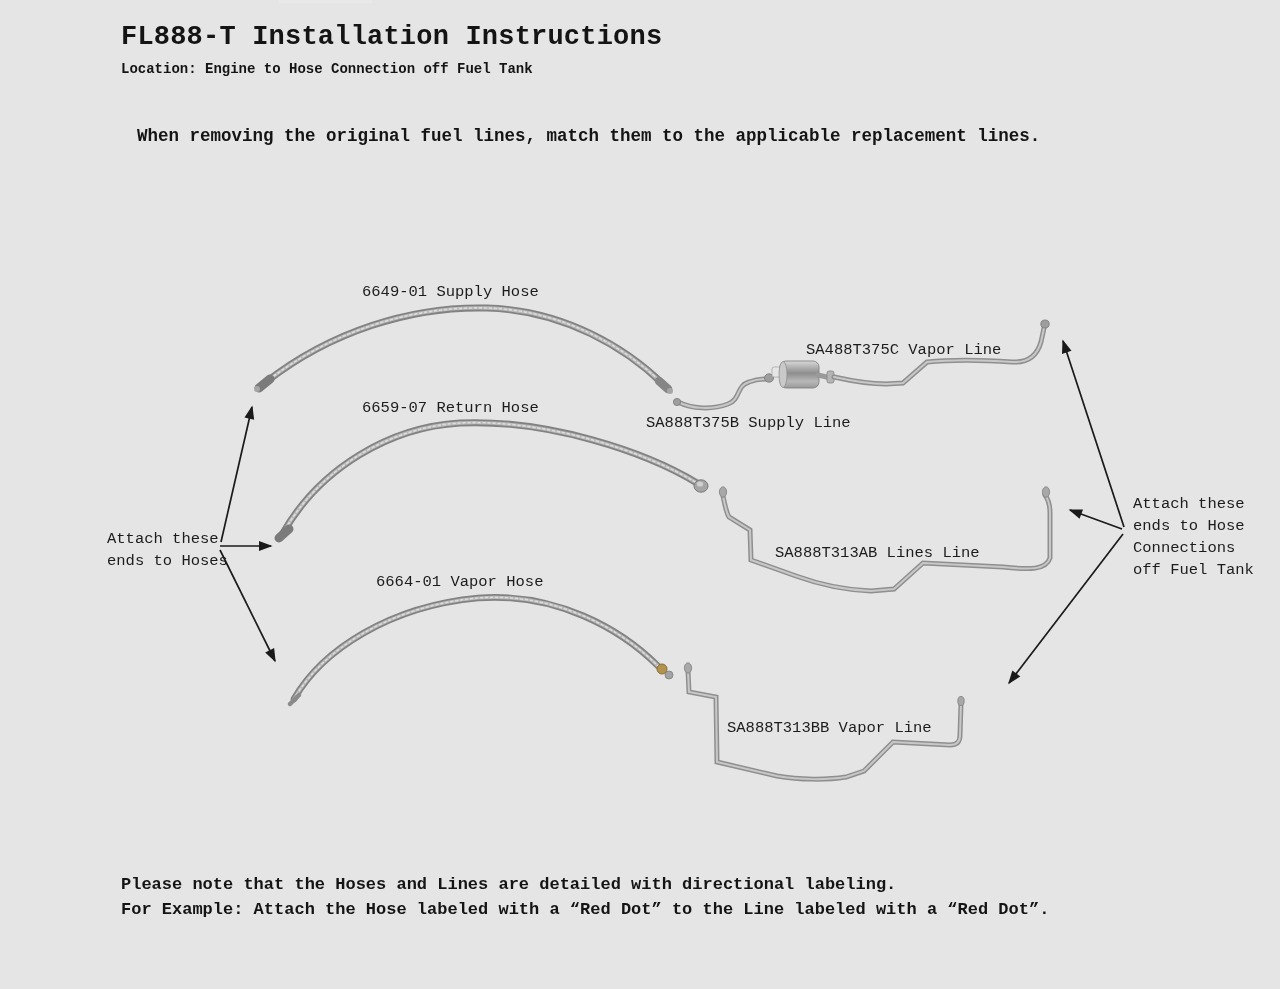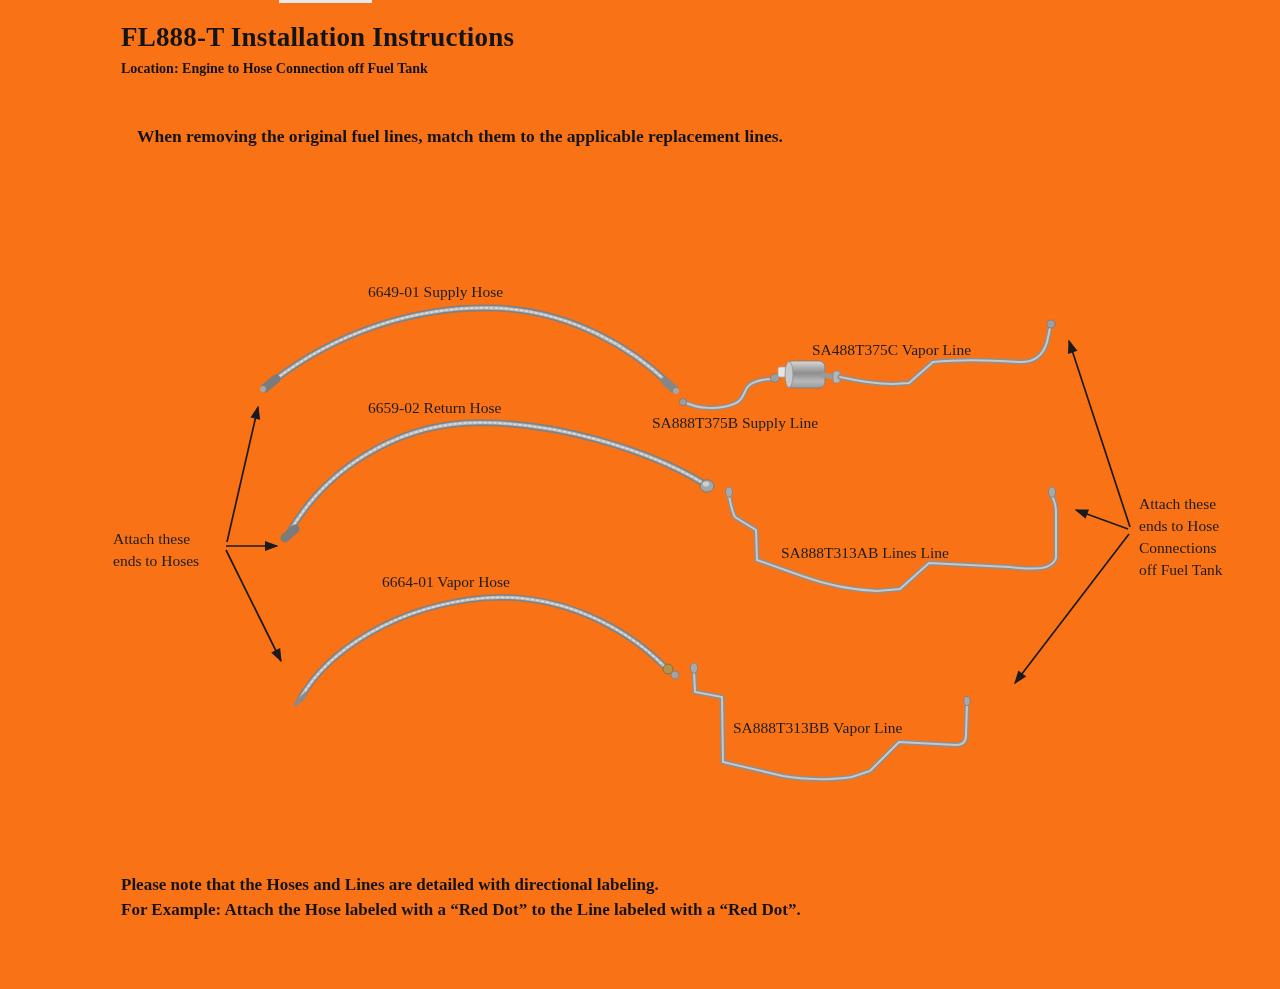--- a/index.html
+++ b/index.html
@@ -1,22 +1,22 @@
 <!DOCTYPE html>
 <html><head>
 <meta charset="utf-8">
 <style>
   * { margin: 0; padding: 0; box-sizing: border-box; }
   html, body { background: #ffffff; }
   .page {
     position: relative;
     width: 1280px;
     height: 989px;
-    background: #f97316;
-    font-family: Liberation Serif, serif;
+    background: #e5e5e5;
+    font-family: Liberation Mono, monospace;
     color: #1c1c1c;
     overflow: hidden;
   }
   .top-remnant {
     position: absolute;
     left: 279px; top: 0; width: 93px; height: 3px;
     background: #e9e9e9;
   }
   .doc-title {
     position: absolute;
@@ -36,21 +36,21 @@
   .doc-instruction {
     position: absolute;
     left: 121px; top: 126px;
     font-size: 17.5px;
     font-weight: 700;
     color: #141414;
     margin-left: 16px;
   }
   .diagram {
     position: absolute;
-    left: 6px; top: 0; width: 1092px; height: 989px;
+    left: 0; top: 0; width: 1092px; height: 989px;
   }
   .diagram svg { position: absolute; left: 0; top: 0; }
   .part-label {
     position: absolute;
     font-size: 15.5px;
     font-weight: 400;
     color: #1c1c1c;
     white-space: nowrap;
   }
   .attach-label {
@@ -164,21 +164,21 @@
       </g>
 
       <g stroke="#1a1a1a" stroke-width="1.7" fill="none">
         <path d="M 1124,527 L 1063,341" marker-end="url(#ah)"></path>
         <path d="M 1122,529 L 1070,510" marker-end="url(#ah)"></path>
         <path d="M 1123,534 L 1009,683" marker-end="url(#ah)"></path>
       </g>
     </svg>
 
     <div class="part-label" style="left:362px; top:283px;">6649-01 Supply Hose</div>
-    <div class="part-label" style="left:362px; top:399px;">6659-02 Return Hose</div>
+    <div class="part-label" style="left:362px; top:399px;">6659-07 Return Hose</div>
     <div class="part-label" style="left:376px; top:573px;">6664-01 Vapor Hose</div>
     <div class="part-label" style="left:646px; top:414px;">SA888T375B Supply Line</div>
     <div class="part-label" style="left:806px; top:341px;">SA488T375C Vapor Line</div>
     <div class="part-label" style="left:775px; top:544px;">SA888T313AB Lines Line</div>
     <div class="part-label" style="left:727px; top:719px;">SA888T313BB Vapor Line</div>
 
     <div class="attach-label" style="left:107px; top:528px;">
       <div>Attach these</div>
       <div>ends to Hoses</div>
     </div>

